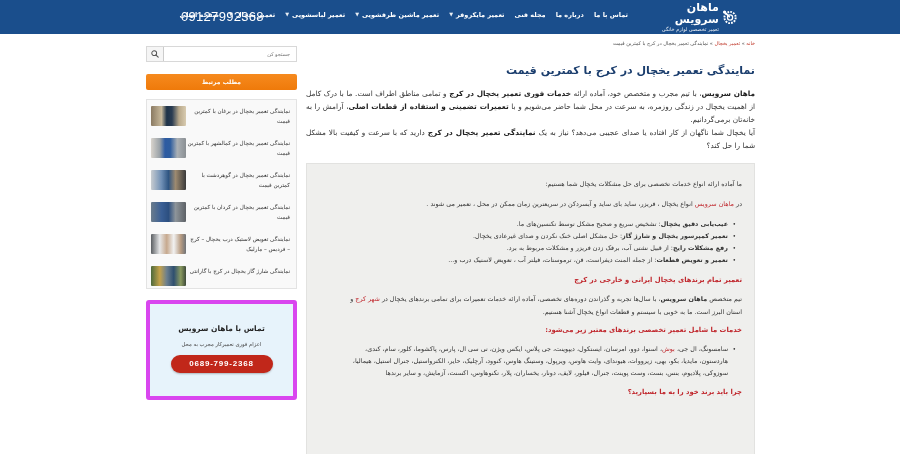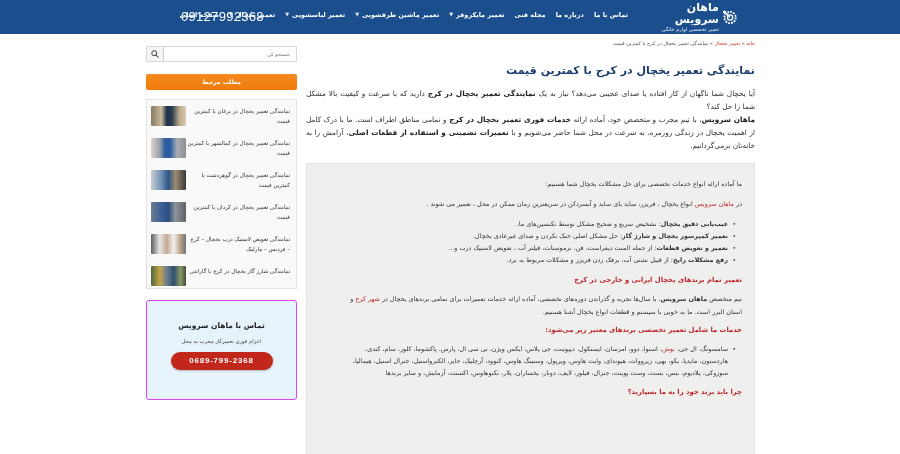--- a/index.html
+++ b/index.html
@@ -20,21 +20,21 @@
 
   
   .search-box { position: absolute; left: 146px; top: 46px; width: 151px; height: 16px; border: 1px solid #d8d8d8; display: flex; background: #fff; }
   .search-btn { width: 17px; height: 14px; border-right: 1px solid #ccc; background: #f5f5f5; display: flex; align-items: center; justify-content: center; }
   .search-input { flex: 1; border: none; font-size: 5px; text-align: right; padding-right: 6px; color: #999; background: transparent; font-family: "DejaVu Sans", sans-serif; outline: none; }
   .related-btn { position: absolute; left: 146px; top: 74px; width: 151px; height: 16px; border-radius: 2px; background: linear-gradient(#f68a1e, #ef7a0a); color: #fff; font-size: 6px; font-weight: bold; text-align: center; line-height: 16px; }
   .related-list { position: absolute; left: 146px; top: 99px; width: 151px; height: 190px; border: 1px solid #e3e3e3; background: #f9f9f9; padding: 4px 4px; }
   .related-item { display: flex; flex-direction: row-reverse; align-items: flex-start; height: 31px; margin-bottom: 1px; }
   .related-text { flex: 1; direction: rtl; text-align: right; font-size: 5.6px; line-height: 10px; color: #333; padding-right: 2px; padding-top: 2px; }
   .related-thumb { width: 35px; height: 20px; margin-top: 2px; border-radius: 1px; }
-  .contact-card { position: absolute; left: 146px; top: 300px; width: 151px; height: 100px; border: 1px solid #d946ef; background: #e7f3fb; border-radius: 3px; text-align: center; direction: rtl; }
+  .contact-card { position: absolute; left: 146px; top: 300px; width: 151px; height: 100px; border: 4px solid #d946ef; background: #e7f3fb; border-radius: 3px; text-align: center; direction: rtl; }
   .contact-title { margin-top: 20px; font-size: 7.5px; font-weight: bold; color: #222; }
   .contact-sub { margin-top: 8px; font-size: 5.3px; color: #444; }
   .contact-btn { display: inline-block; margin-top: 8px; width: 102px; height: 18px; border-radius: 9px; background: #c1271a; color: #fff; font-size: 8px; font-weight: bold; line-height: 18px; letter-spacing: 0.8px; font-family: "Liberation Sans", sans-serif; box-shadow: 0 1px 2px rgba(0,0,0,.25); }
 
   
   .breadcrumb { position: absolute; right: 145px; top: 40px; direction: rtl; font-size: 5px; color: #555; white-space: nowrap; }
   .breadcrumb .bc-link { color: #c0392b; }
   .page-title { position: absolute; right: 145px; top: 64px; direction: rtl; font-size: 11px; font-weight: bold; color: #1a3d6d; white-space: nowrap; }
   .intro { position: absolute; left: 306px; top: 87px; width: 449px; direction: rtl; text-align: justify; font-size: 7.3px; line-height: 13px; color: #333; }
   .intro b { color: #222; }
@@ -146,32 +146,32 @@
   <div class="contact-btn">0689-799-2368</div>
 </div>
 
 <div class="breadcrumb">
   <span class="bc-link">خانه</span><span> » </span><span class="bc-link">تعمیر یخچال</span><span> » </span><span>نمایندگی تعمیر یخچال در کرج با کمترین قیمت</span>
 </div>
 
 <h1 class="page-title">نمایندگی تعمیر یخچال در کرج با کمترین قیمت</h1>
 
 <div class="intro">
+  <p><b>ماهان سرویس</b><span>، با تیم مجرب و متخصص خود، آماده ارائه </span><b>خدمات فوری تعمیر یخچال در کرج</b><span> و تمامی مناطق اطراف است. ما با درک کامل از اهمیت یخچال در زندگی روزمره، به سرعت در محل شما حاضر می‌شویم و با </span><b>تعمیرات تضمینی و استفاده از قطعات اصلی</b><span>، آرامش را به خانه‌تان برمی‌گردانیم.</span></p>
   <p><span>آیا یخچال شما ناگهان از کار افتاده یا صدای عجیبی می‌دهد؟ نیاز به یک </span><b>نمایندگی تعمیر یخچال در کرج</b><span> دارید که با سرعت و کیفیت بالا مشکل شما را حل کند؟</span></p>
-  <p><b>ماهان سرویس</b><span>، با تیم مجرب و متخصص خود، آماده ارائه </span><b>خدمات فوری تعمیر یخچال در کرج</b><span> و تمامی مناطق اطراف است. ما با درک کامل از اهمیت یخچال در زندگی روزمره، به سرعت در محل شما حاضر می‌شویم و با </span><b>تعمیرات تضمینی و استفاده از قطعات اصلی</b><span>، آرامش را به خانه‌تان برمی‌گردانیم.</span></p>
 </div>
 
 <div class="content-box">
   <p class="cb-p">ما آماده ارائه انواع خدمات تخصصی برای حل مشکلات یخچال شما هستیم:</p>
   <p class="cb-p"><span>در </span><span class="red">ماهان سرویس</span><span> انواع یخچال ، فریزر، ساید بای ساید و آبسردکن در سریعترین زمان ممکن در محل ، تعمیر می شوند .</span></p>
   <ul class="cb-list">
     <li><b>عیب‌یابی دقیق یخچال</b><span>: تشخیص سریع و صحیح مشکل توسط تکنسین‌های ما.</span></li>
     <li><b>تعمیر کمپرسور یخچال و شارژ گاز</b><span>: حل مشکل اصلی خنک نکردن و صدای غیرعادی یخچال.</span></li>
+    <li><b>رفع مشکلات رایج</b><span>: از قبیل نشتی آب، برفک زدن فریزر و مشکلات مربوط به برد.</span></li>
     <li><b>تعمیر و تعویض قطعات</b><span>: از جمله المنت دیفراست، فن، ترموستات، فیلتر آب ، تعویض لاستیک درب و...</span></li>
-    <li><b>رفع مشکلات رایج</b><span>: از قبیل نشتی آب، برفک زدن فریزر و مشکلات مربوط به برد.</span></li>
   </ul>
   <div class="red-heading">تعمیر تمام برندهای یخچال ایرانی و خارجی در کرج</div>
   <p class="cb-p" style="padding-left:20px;"><span>تیم متخصص </span><b>ماهان سرویس</b><span>، با سال‌ها تجربه و گذراندن دوره‌های تخصصی، آماده ارائه خدمات تعمیرات برای تمامی برندهای یخچال در </span><span class="red">شهر کرج</span><span> و استان البرز است. ما به خوبی با سیستم و قطعات انواع یخچال آشنا هستیم.</span></p>
   <div class="red-heading">خدمات ما شامل تعمیر تخصصی برندهای معتبر زیر می‌شود:</div>
   <ul class="brands">
     <li><span>سامسونگ، ال جی، </span><span class="red">بوش</span><span>، اسنوا، دوو، امرسان، ایستکول، دیپوینت، جی پلاس، ایکس ویژن، تی سی ال، پارس، پاکشوما، کلور، سام، کندی، هاردستون، مایدیا، بکو، بهی، زیرووات، هیوندای، وایت هاوس، ویرپول، وستینگ هاوس، کنوود، آرچلیک، حایر، الکترواستیل، جنرال استیل، هیمالیا، سوزوکی، پلادیوم، بنس، بست، وست پوینت، جنرال، فیلور، لایف، دونار، یخساران، پلار، تکنوهاوس، اکسنت، آزمایش، و سایر برندها</span></li>
   </ul>
   <div class="red-heading">چرا باید برند خود را به ما بسپارید؟</div>
 </div>
 

